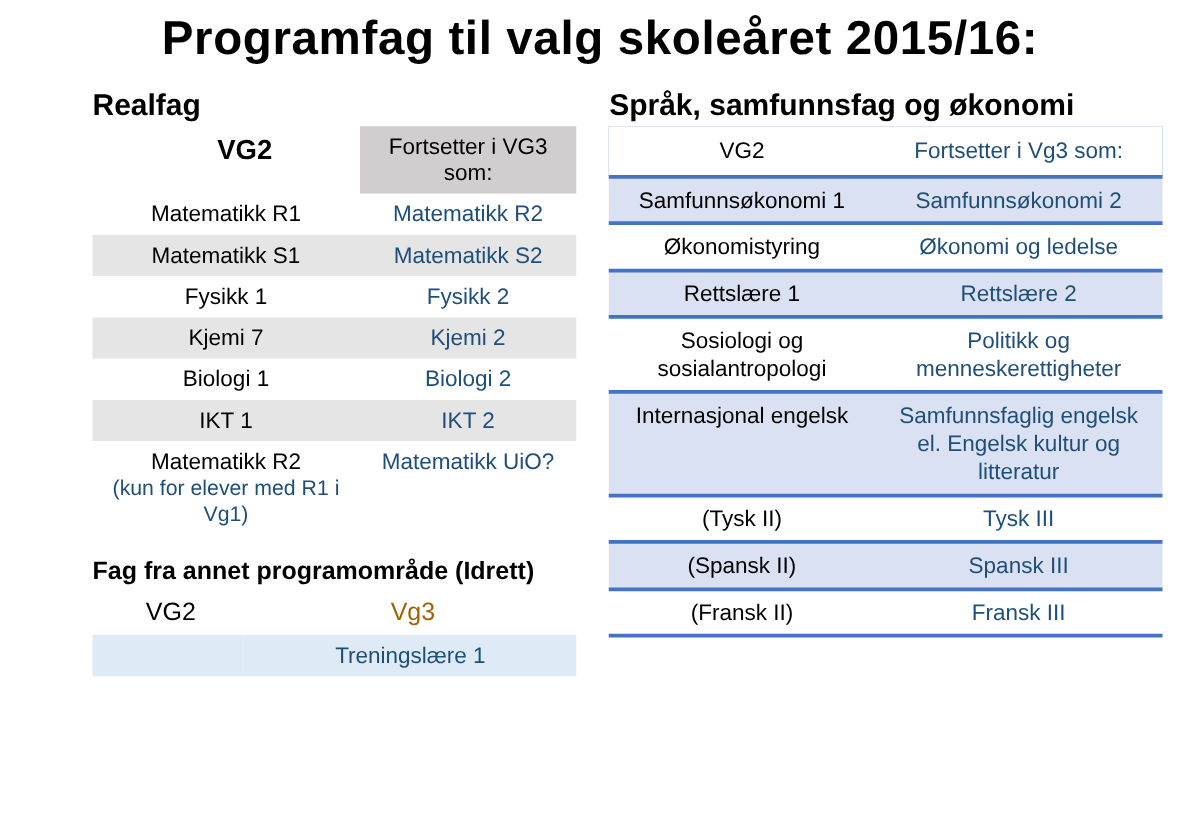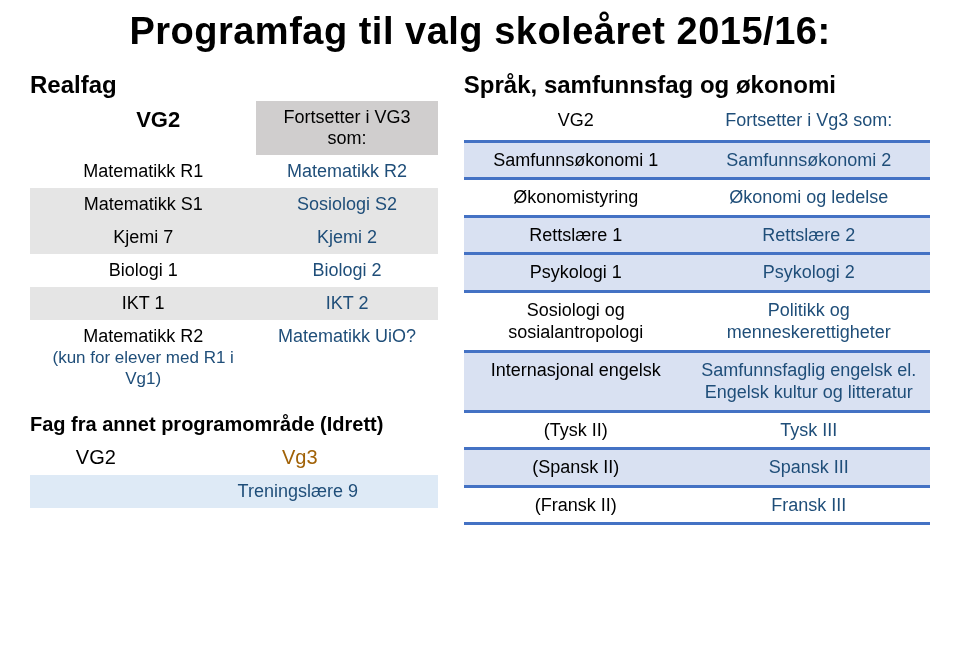--- a/index.html
+++ b/index.html
@@ -15,20 +15,21 @@
       font-size: 38px;
       font-weight: 700;
       text-align: center;
       font-family: "Trebuchet MS", Arial, sans-serif;
       margin-bottom: 18px;
       letter-spacing: 0.5px;
     }
     .columns {
       display: flex;
       gap: 26px;
+      margin-left: 44px;
     }
     .col-left { width: 420px; }
     .col-right { width: 480px; }
     .section-heading {
       font-size: 24px;
       font-weight: 700;
       font-family: "Trebuchet MS", Arial, sans-serif;
       margin-bottom: 2px;
     }
     table {
@@ -93,21 +94,25 @@
           <tr class="realfag-head">
         <td>VG2</td>
         <td>Fortsetter i VG3 som:</td>
       </tr>
       <tr class="band">
         <td>Matematikk R1</td>
         <td>Matematikk R2</td>
       </tr>
       <tr>
         <td>Matematikk S1</td>
-        <td>Sosiologi S2</td>
+        <td>Matematikk S2</td>
+      </tr>
+      <tr class="band">
+        <td>Fysikk 1</td>
+        <td>Fysikk 2</td>
       </tr>
       <tr>
         <td>Kjemi 7</td>
         <td>Kjemi 2</td>
       </tr>
       <tr class="band">
         <td>Biologi 1</td>
         <td>Biologi 2</td>
       </tr>
       <tr>
@@ -126,21 +131,21 @@
 
     <div class="idrett-heading">Fag fra annet programområde (Idrett)</div>
     <table class="idrett">
       <tbody>
           <tr class="head2">
         <td>VG2</td>
         <td style="color:#a16207;">Vg3</td>
       </tr>
       <tr>
         <td></td>
-        <td>Treningslære 9</td>
+        <td>Treningslære 1</td>
       </tr>
     </tbody>
       </table>
   </div>
 
   <div class="col-right">
     <div class="section-heading">Språk, samfunnsfag og økonomi</div>
     <table class="spr">
       <tbody>
           <tr class="spr-head">
@@ -151,24 +156,20 @@
         <td>Samfunnsøkonomi 1</td>
         <td>Samfunnsøkonomi 2</td>
       </tr>
       <tr>
         <td>Økonomistyring</td>
         <td>Økonomi og ledelse</td>
       </tr>
       <tr class="alt">
         <td>Rettslære 1</td>
         <td>Rettslære 2</td>
-      </tr>
-      <tr class="alt">
-        <td>Psykologi 1</td>
-        <td>Psykologi 2</td>
       </tr>
       <tr>
         <td>Sosiologi og sosialantropologi</td>
         <td>Politikk og menneskerettigheter</td>
       </tr>
       <tr class="alt">
         <td>Internasjonal engelsk</td>
         <td>Samfunnsfaglig engelsk el. Engelsk kultur og litteratur</td>
       </tr>
       <tr>

